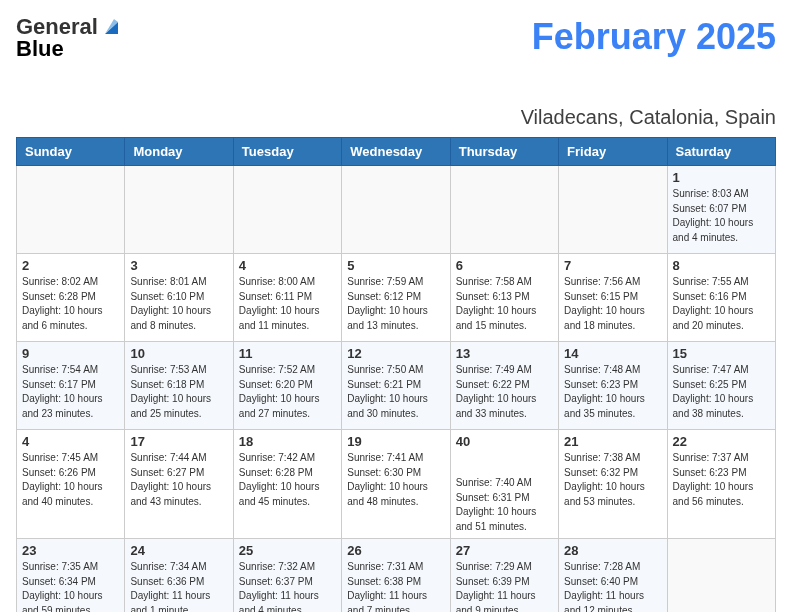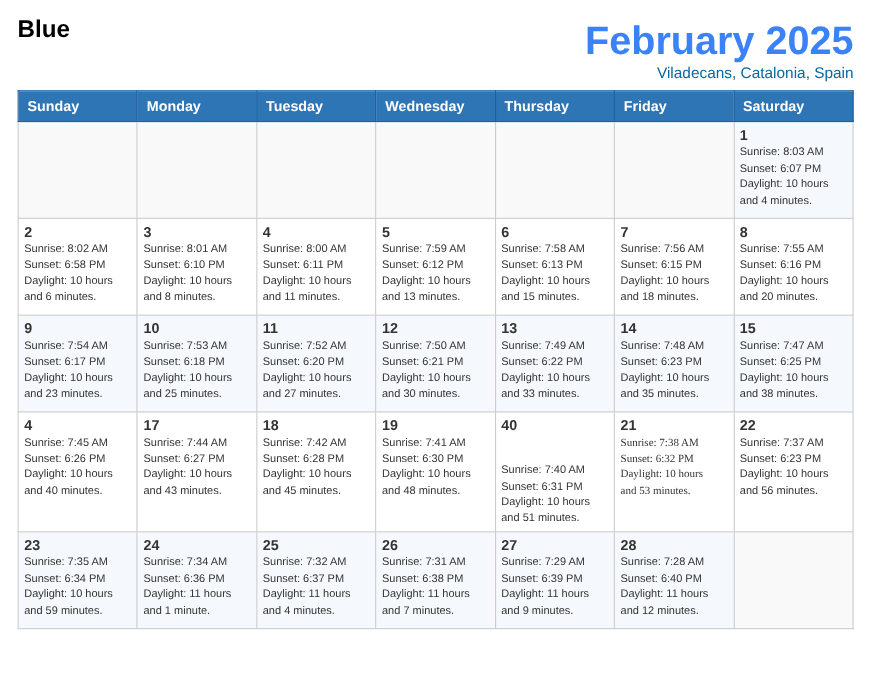--- a/index.html
+++ b/index.html
@@ -30,22 +30,23 @@
     .logo-blue { color: #000000; }
     .title-block {
       text-align: right;
     }
     .calendar-title {
       font-size: 36px;
       font-weight: bold;
       color: #3b82f6;
     }
     .calendar-subtitle {
-      font-size: 14px;
-      color: #0369a1;
+      font-size: 20px;
+      color: #404040;
+      margin-top: 48px;
     }
     .calendar {
       width: 100%;
       border-collapse: collapse;
       border: 1px solid #ccc;
       padding-left: 44px;
     }
     .calendar th {
       background: #2e75b6;
       color: #fff;
@@ -82,20 +83,29 @@
       line-height: 1.45;
       color: #333;
     }
     .empty { background: #f9f9f9 !important; }
   </style>
 </head>
 <body>
 
 <div class="header">
   <div class="logo">
+    <div style="display:flex;align-items:center;">
+      <span class="logo-text logo-general">General</span>
+      <span style="display:inline-block;margin-left:2px;">
+        <svg width="18" height="18" viewBox="0 0 18 18">
+          <polygon points="5,18 18,6 18,18" fill="#1a6abf"></polygon>
+          <polygon points="5,18 18,6 14,3" fill="#5ba3e0" opacity="0.7"></polygon>
+        </svg>
+      </span>
+    </div>
     <span class="logo-text logo-blue">Blue</span>
   </div>
   <div class="title-block">
     <div class="calendar-title">February 2025</div>
     <div class="calendar-subtitle">Viladecans, Catalonia, Spain</div>
   </div>
 </div>
 
 <table class="calendar">
   <thead>
@@ -122,21 +132,21 @@
           <div class="day-info" style="white-space: pre-line;">Sunrise: 8:03 AM
 Sunset: 6:07 PM
 Daylight: 10 hours
 and 4 minutes.</div>
         </td>
       </tr>
       <tr>
         <td>
           <span class="day-num">2</span>
           <div class="day-info" style="white-space: pre-line;">Sunrise: 8:02 AM
-Sunset: 6:58 PM
+Sunset: 6:28 PM
 Daylight: 10 hours
 and 6 minutes.</div>
         </td>
         <td>
           <span class="day-num">3</span>
           <div class="day-info" style="white-space: pre-line;">Sunrise: 8:01 AM
 Sunset: 6:10 PM
 Daylight: 10 hours
 and 8 minutes.</div>
         </td>
@@ -258,21 +268,21 @@
         </td>
         <td>
           <span class="day-num">40</span>
           <div class="day-info" style="white-space: pre-line; margin-top: 27px;">Sunrise: 7:40 AM
 Sunset: 6:31 PM
 Daylight: 10 hours
 and 51 minutes.</div>
         </td>
         <td>
           <span class="day-num">21</span>
-          <div class="day-info" style="white-space: pre-line; font-family: Liberation Serif, serif;">Sunrise: 7:38 AM
+          <div class="day-info" style="white-space: pre-line;">Sunrise: 7:38 AM
 Sunset: 6:32 PM
 Daylight: 10 hours
 and 53 minutes.</div>
         </td>
         <td>
           <span class="day-num">22</span>
           <div class="day-info" style="white-space: pre-line;">Sunrise: 7:37 AM
 Sunset: 6:23 PM
 Daylight: 10 hours
 and 56 minutes.</div>

